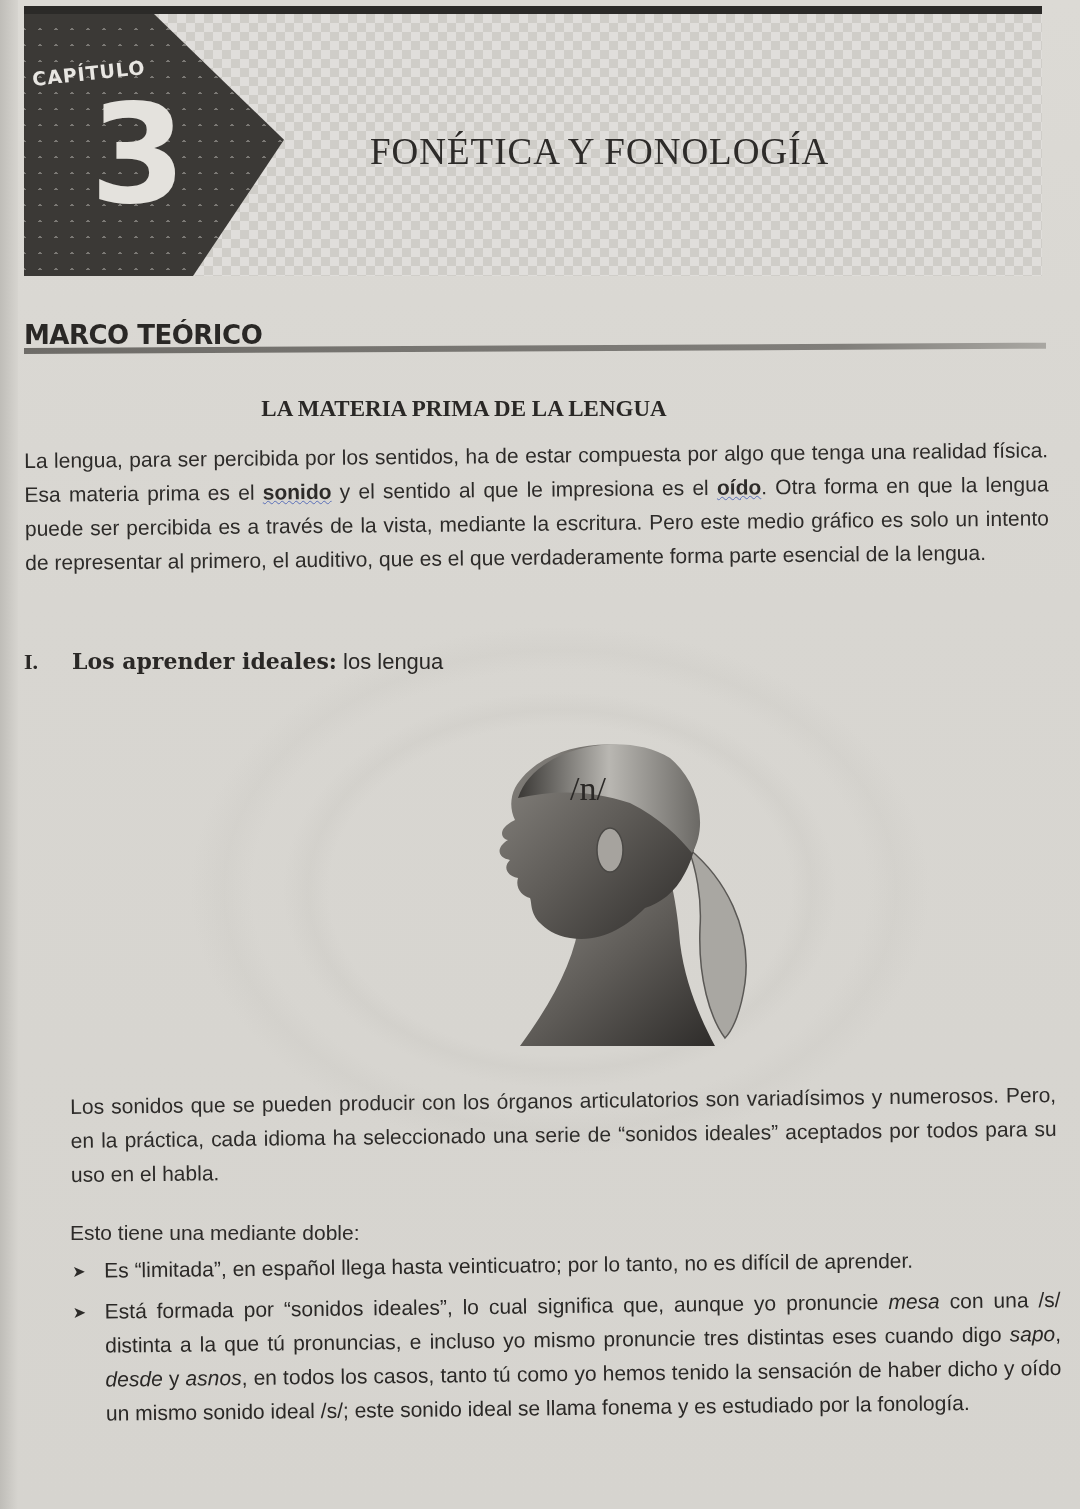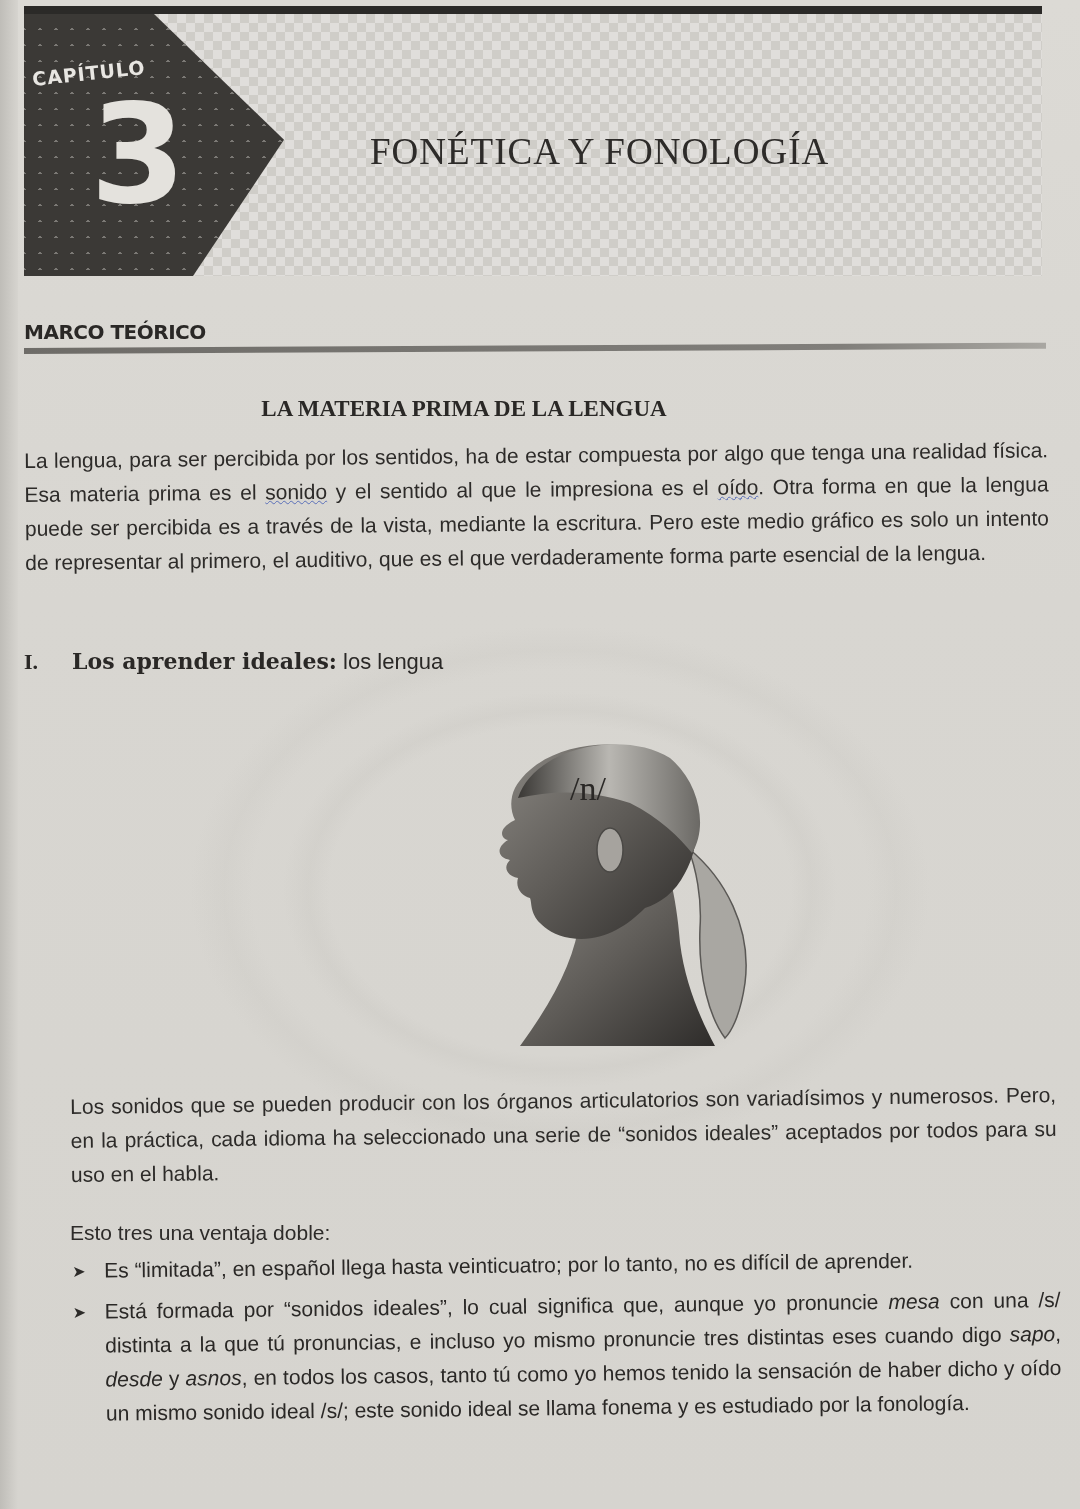--- a/index.html
+++ b/index.html
@@ -53,40 +53,40 @@
   }
   .chapter-title {
     position:absolute; left:346px; top:120px;
     font-family:Liberation Serif, serif; font-size:37px; letter-spacing:1px;
     color:#2d2b29;
   }
 
   
   .section-heading {
     position:absolute; left:24px; top:320px;
-    font-family:"DejaVu Sans", sans-serif; font-weight:bold; font-size:20px;
+    font-family:"DejaVu Sans", sans-serif; font-weight:bold; font-size:26px;
     color:#2a2826; letter-spacing:-0.5px;
   }
   .section-rule {
     position:absolute; left:24px; top:348px; width:1022px; height:6px;
     background: linear-gradient(90deg,#6e6c68 0%, #807e7a 80%, #a9a7a2 100%);
     transform: rotate(-0.3deg); transform-origin:left center;
   }
 
   .subtitle {
     position:absolute; left:0; width:928px; top:396px; text-align:center;
     font-family:"Liberation Serif", serif; font-weight:bold; font-size:23px; color:#2a2826;
   }
 
   .para {
     position:absolute; font-family:"Liberation Sans", sans-serif; font-size:21px; line-height:34px; color:#2d2b29;
     text-align: justify;
   }
   .p1 { left:24px; top:444px; width:1024px; transform: rotate(-0.6deg); transform-origin:left top; }
-  .squiggle { text-decoration: underline wavy #5a6fb8; text-decoration-thickness:1px; }
+  .squiggle { text-decoration: underline wavy #5a6fb8; text-decoration-thickness:1px;font-weight:bold; }
 
   .item-heading {
     position:absolute; left:24px; top:648px; font-size:22px;
   }
   .item-num { font-family:"Liberation Serif", serif; font-weight:bold; display:inline-block; width:48px; }
   .item-bold { font-family:"DejaVu Serif", serif; font-weight:bold; }
   .item-rest { font-family:"Liberation Sans", sans-serif; font-weight:normal; }
 
   
   .illustration { position:absolute; left:460px; top:728px; width:300px; height:320px; }
@@ -148,21 +148,21 @@
       <path d="M55 60 C80 15 160 5 205 30 C240 55 245 110 225 145 C215 165 200 175 185 180 C165 200 140 215 110 210 C95 208 85 200 80 195 C70 185 72 175 70 170 C62 168 55 160 58 150 C48 148 42 140 50 132 C38 130 35 120 48 112 C40 110 38 100 55 92 C50 82 50 70 55 60 Z" fill="url(#skin)"></path>
 
       <path d="M58 70 C75 18 165 2 210 30 C240 55 248 100 232 125 C220 110 200 90 170 75 C130 62 95 62 58 70 Z" fill="url(#hair)"></path>
 
       <ellipse cx="150" cy="122" rx="13" ry="22" fill="#a6a39e" stroke="#4a4845" stroke-width="1.5"></ellipse>
       <text x="110" y="72" font-family="Liberation Serif, serif" font-size="34" fill="#2a2826">/n/</text>
     </svg>
   </div>
 
   <div class="para p2">Los sonidos que se pueden producir con los órganos articulatorios son variadísimos y numerosos. Pero, en la práctica, cada idioma ha seleccionado una serie de “sonidos ideales” aceptados por todos para su uso en el habla.</div>
-  <div class="para p3">Esto tres una ventaja doble:</div>
+  <div class="para p3">Esto tiene una mediante doble:</div>
 
   <div class="bullets">
     <div class="bullet">
       <span class="bullet-icon">➤</span>
       <span class="bullet-text">Es “limitada”, en español llega hasta veinticuatro; por lo tanto, no es difícil de aprender.</span>
     </div>
     <div class="bullet">
       <span class="bullet-icon">➤</span>
       <span class="bullet-text"><span>Está formada por “sonidos ideales”, lo cual significa que, aunque yo pronuncie </span><em>mesa</em><span> con una /s/ distinta a la que tú pronuncias, e incluso yo mismo pronuncie tres distintas eses cuando digo </span><em>sapo</em><span>, </span><em>desde</em><span> y </span><em>asnos</em><span>, en todos los casos, tanto tú como yo hemos tenido la sensación de haber dicho y oído un mismo sonido ideal /s/; este sonido ideal se llama fonema y es estudiado por la fonología.</span></span>
     </div>

